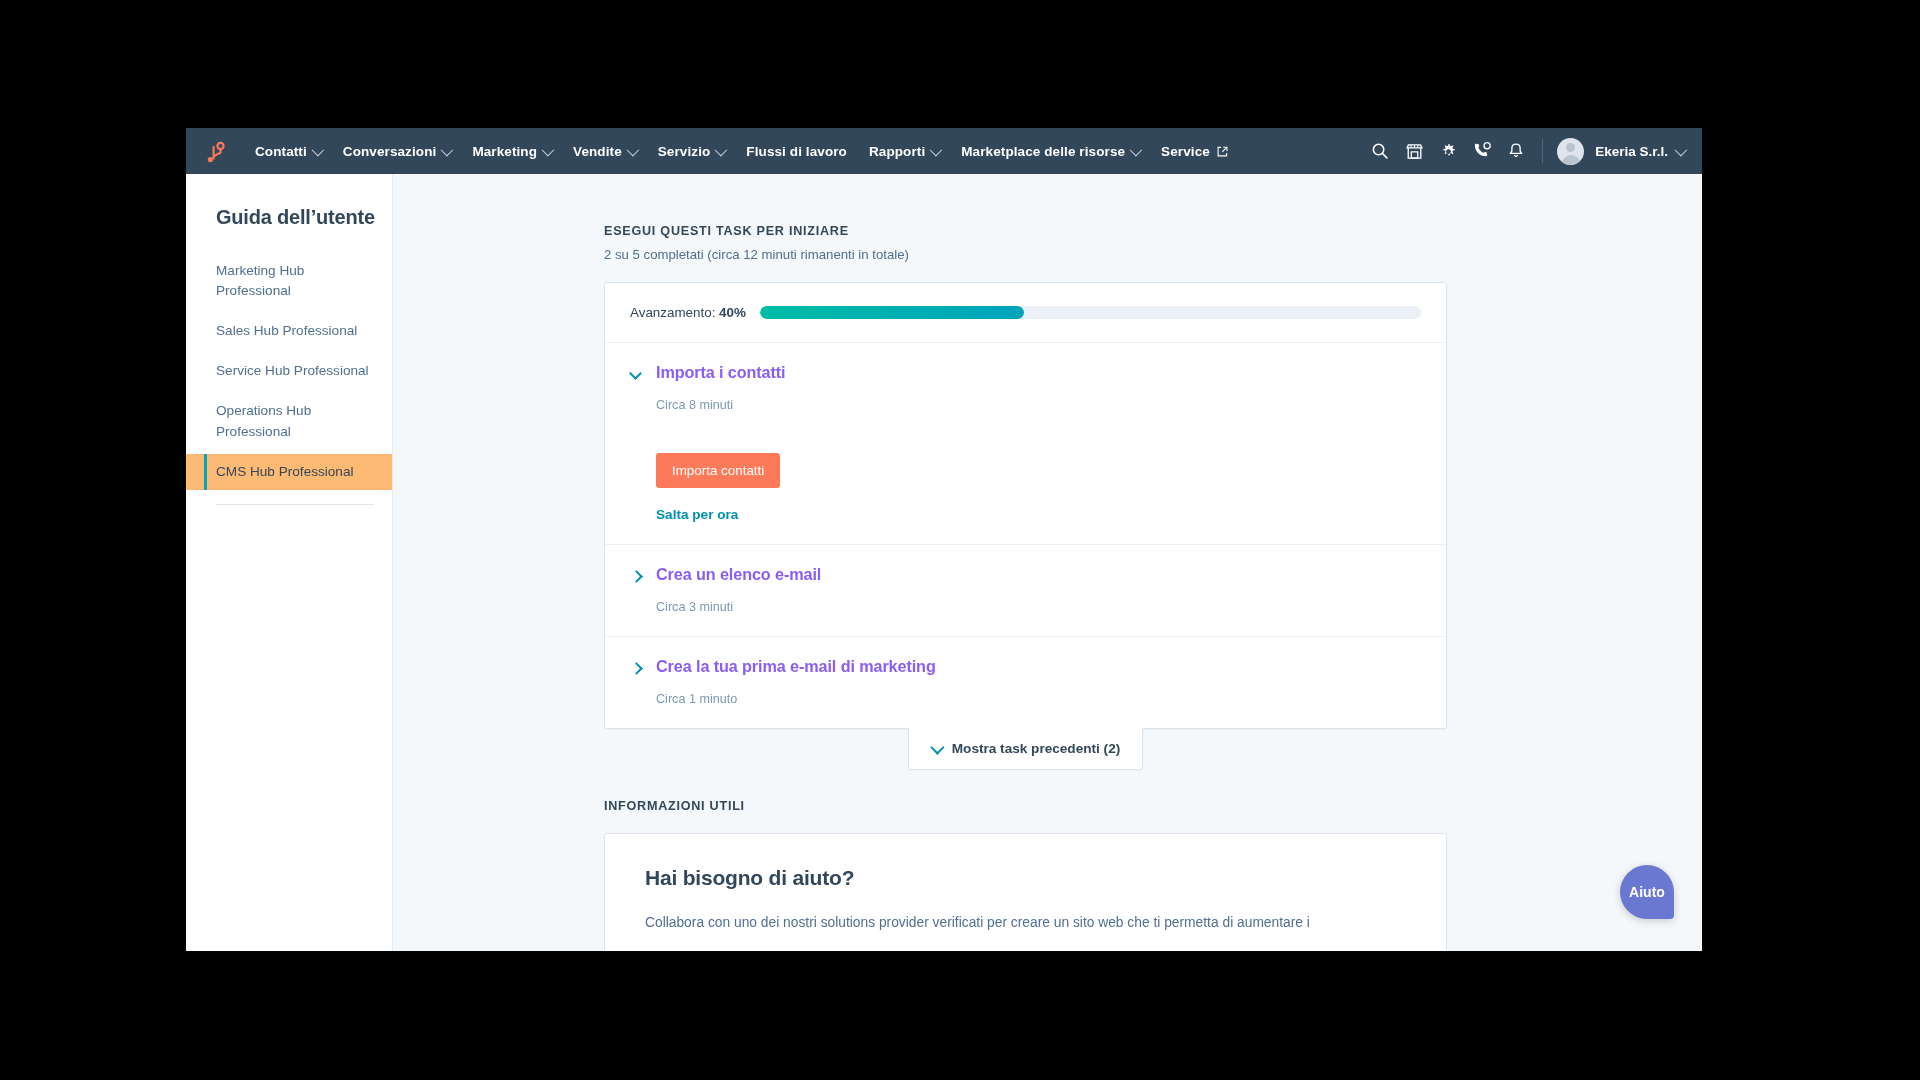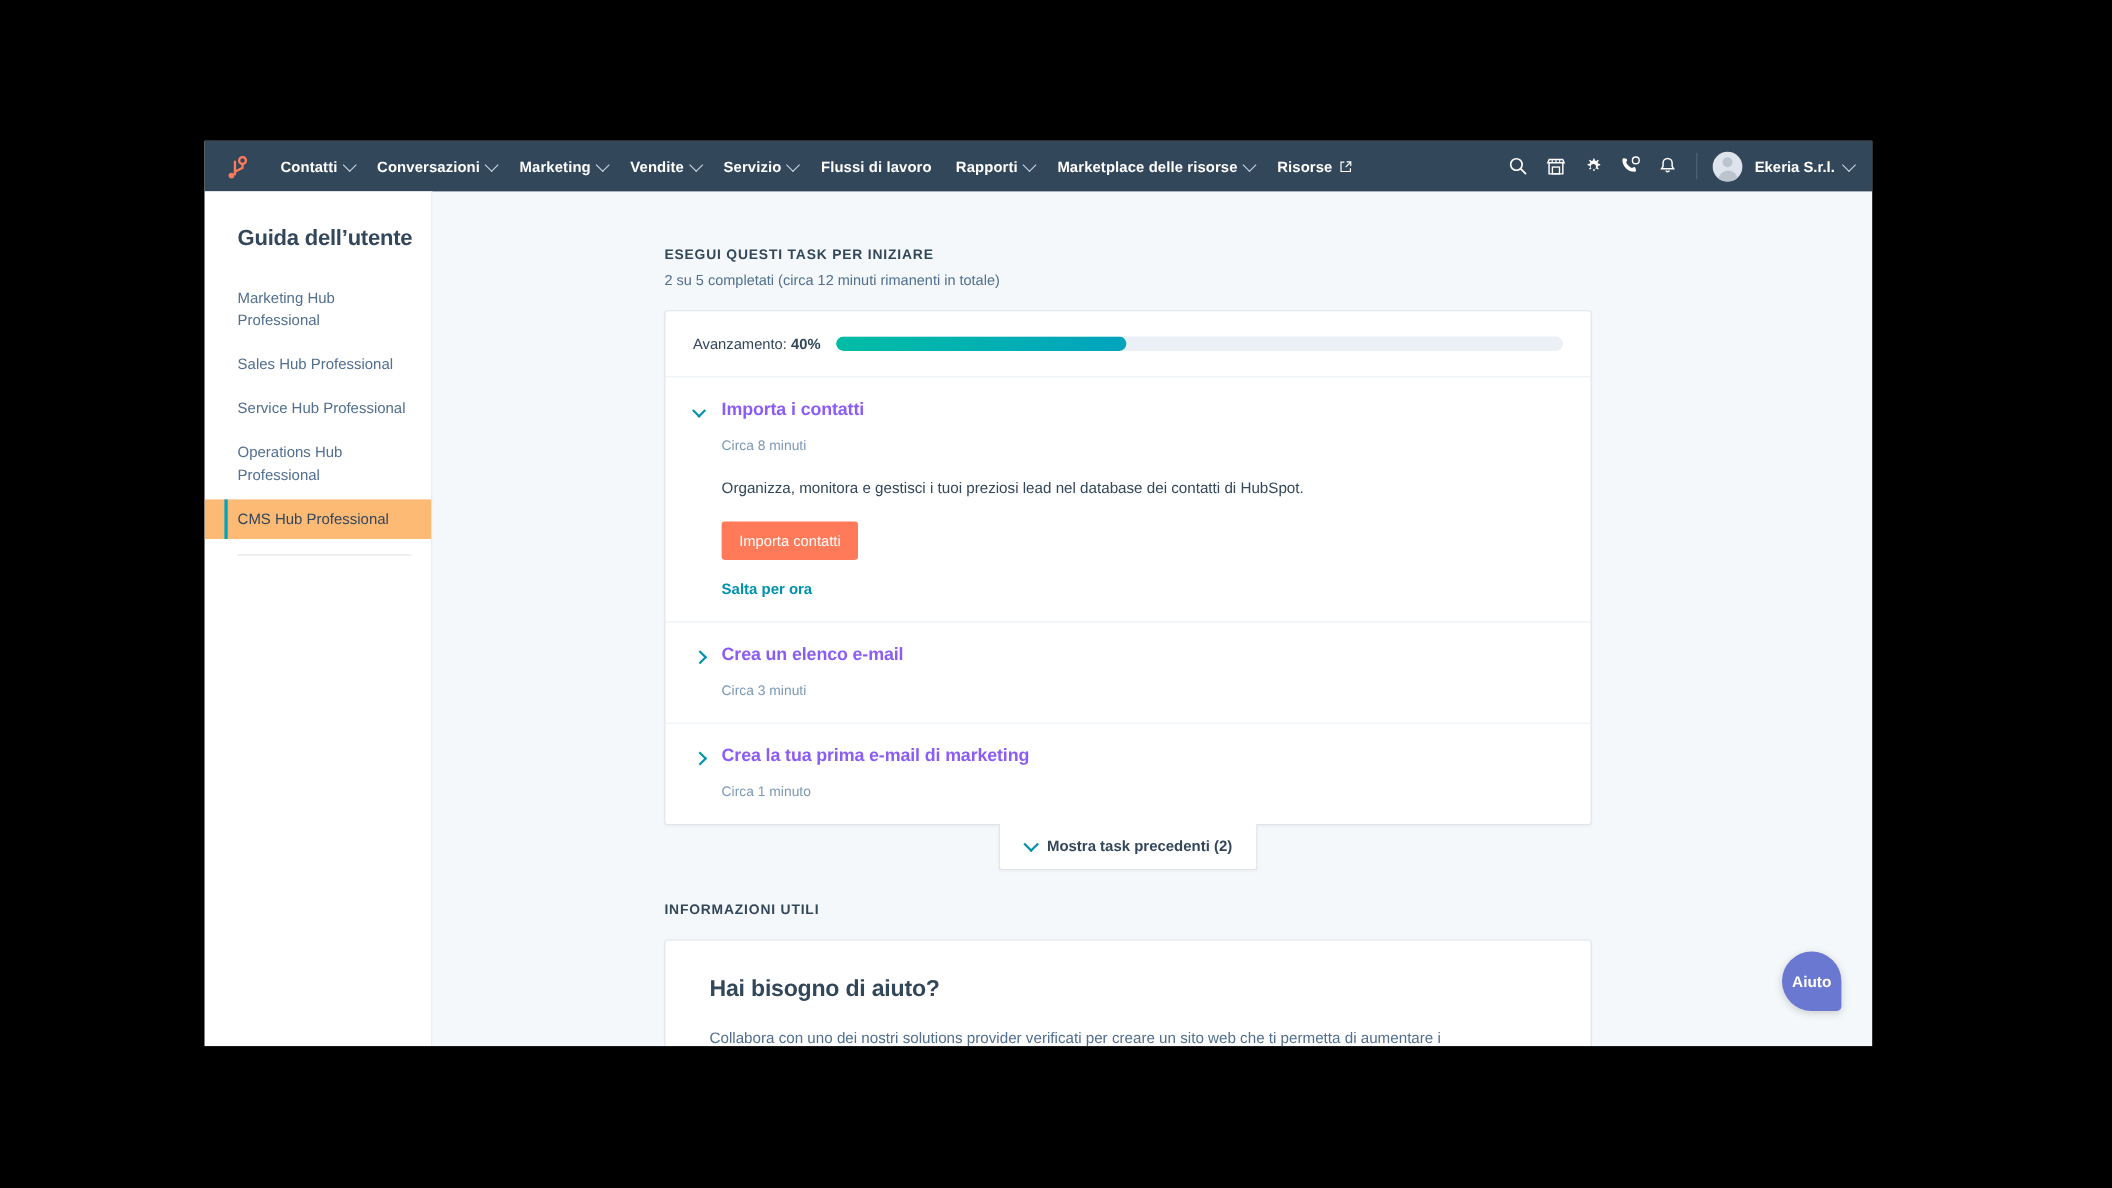--- a/index.html
+++ b/index.html
@@ -432,21 +432,21 @@
           <span>Rapporti</span>
           <span class="chev-down"></span>
         </div>
 
         <div class="navitem">
           <span>Marketplace delle risorse</span>
           <span class="chev-down"></span>
         </div>
 
         <div class="navitem">
-          <span>Risorse</span>
+          <span>Service</span>
           <span class="ext-icon">
             <svg width="11" height="11" viewBox="0 0 12 12">
               <path d="M4.5 1.5 H1.2 V10.8 H10.5 V7.5" fill="none" stroke="#ffffff" stroke-width="1.2"></path>
               <path d="M6.8 1.3 H10.9 V5.4" fill="none" stroke="#ffffff" stroke-width="1.2"></path>
               <path d="M10.6 1.6 L5.8 6.4" fill="none" stroke="#ffffff" stroke-width="1.2"></path>
             </svg>
           </span>
         </div>
 
       </div>
@@ -551,21 +551,20 @@
               <div class="task-head">
                 <span class="task-caret open">
                     <i></i>
                   </span>
                 <div>
                   <div class="task-title">Importa i contatti</div>
                   <div class="task-time">Circa 8 minuti</div>
                 </div>
               </div>
               <div class="task-body">
-                <div class="task-desc">Organizza, monitora e gestisci i tuoi preziosi lead nel database dei contatti di HubSpot.</div>
                 <button class="btn-primary">Importa contatti</button>
                 <a class="link-skip">Salta per ora</a>
               </div>
             </div>
 
             <div class="task">
               <div class="task-head">
                 <span class="task-caret closed">
                     <i></i>
                   </span>

